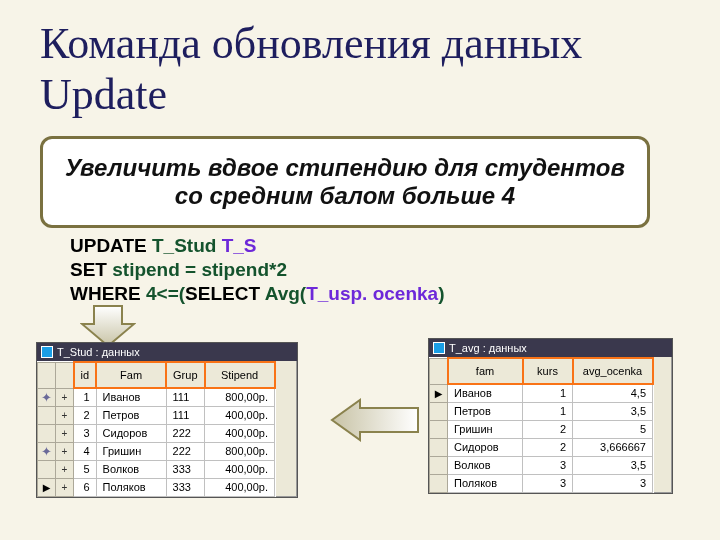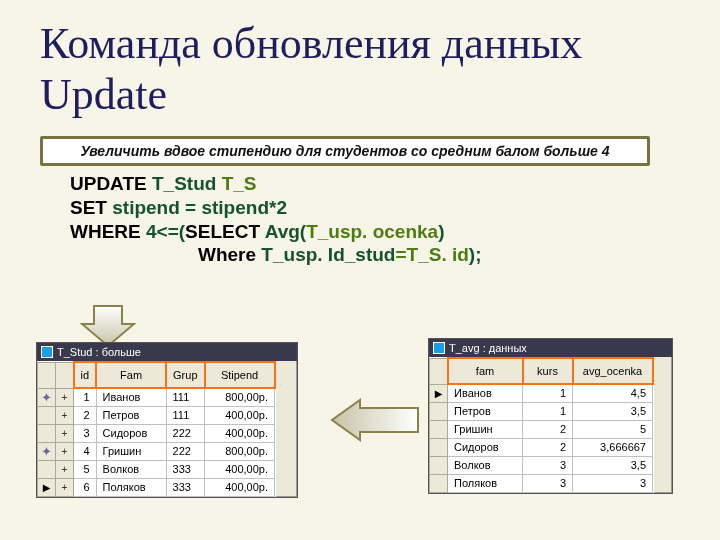--- a/index.html
+++ b/index.html
@@ -16,38 +16,38 @@
     margin: 18px 40px 16px 40px;
     font-family: "Times New Roman", serif;
     font-size: 44px;
     color: #1e1e5e;
     text-align: left;
   }
   .callout {
     margin: 2px 70px 4px 40px;
     background: #fff;
     border: 3px solid #7a7140;
-    border-radius: 2px;
-    padding: 4px 12px;
+    border-radius: 12px;
+    padding: 15px 12px;
     font-family: Arial, sans-serif;
     font-style: italic;
     font-weight: bold;
-    font-size: 14px;
+    font-size: 24px;
     color: #111;
     text-align: center;
   }
   .code {
     margin: 6px 40px 0 70px;
     font-family: Arial, sans-serif;
     font-size: 19px;
     font-weight: bold;
     line-height: 1.25;
   }
   .code .kw { color: #000; margin-top: 26px; }
-  .code .rd { color: #4d7c0f; }
+  .code .rd { color: #6d28d9; }
   .code .nm { color: #14532d; }
   .arrow-down {
     position: absolute;
     left: 80px;
     top: 304px;
   }
   .arrow-left {
     position: absolute;
     left: 330px;
     top: 398px;
@@ -126,23 +126,20 @@
 <div class="code">
   <div>
     <span class="kw">UPDATE</span><span class="nm"> T_Stud </span><span class="rd"> T_S</span>
   </div>
   <div>
     <span class="kw">SET</span><span class="nm"> stipend = stipend*2</span>
   </div>
   <div>
     <span class="kw">WHERE</span><span class="nm"> 4&lt;=(</span><span class="kw">SELECT</span><span class="nm">  Avg(</span><span class="rd">T_usp. ocenka</span><span class="nm">)</span>
   </div>
-  <div style="padding-left:128px;">
-    <span class="kw">Where</span><span class="nm">  T_usp. Id_stud</span><span class="rd">=</span><span class="rd">T_S. id</span><span class="nm">);</span>
-  </div>
 </div>
 
 <svg class="arrow-down" width="56" height="44" viewBox="0 0 56 44">
   <defs>
     <linearGradient id="g1" x1="0" y1="0" x2="0" y2="1">
       <stop offset="0" stop-color="#ffffff"></stop>
       <stop offset="1" stop-color="#c8c3a6"></stop>
     </linearGradient>
   </defs>
   <path d="M14 2 H42 V20 H54 L28 42 L2 20 H14 Z" fill="url(#g1)" stroke="#8a824d" stroke-width="2"></path>
@@ -154,21 +151,21 @@
       <stop offset="0" stop-color="#c8c3a6"></stop>
       <stop offset="1" stop-color="#ffffff"></stop>
     </linearGradient>
   </defs>
   <path d="M88 10 V34 H30 V42 L2 22 L30 2 V10 Z" fill="url(#g2)" stroke="#8a824d" stroke-width="2"></path>
 </svg>
 
 <div class="win win-left">
   <div class="titlebar">
     <span class="tb-icon"></span>
-    <span>T_Stud : больше</span>
+    <span>T_Stud : данных</span>
   </div>
   <table class="grid">
     <tbody>
         <tr>
       <th class="rowhead"></th>
       <th class="rowhead"></th>
       <th>id</th>
       <th style="width:70px;">Fam</th>
       <th>Grup</th>
       <th style="width:70px;">Stipend</th>

